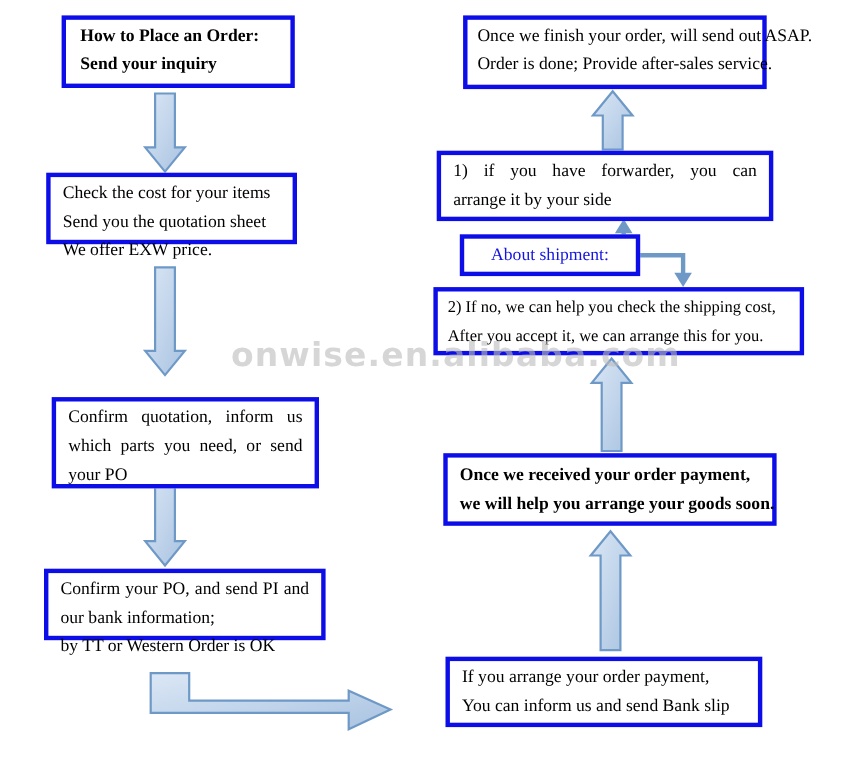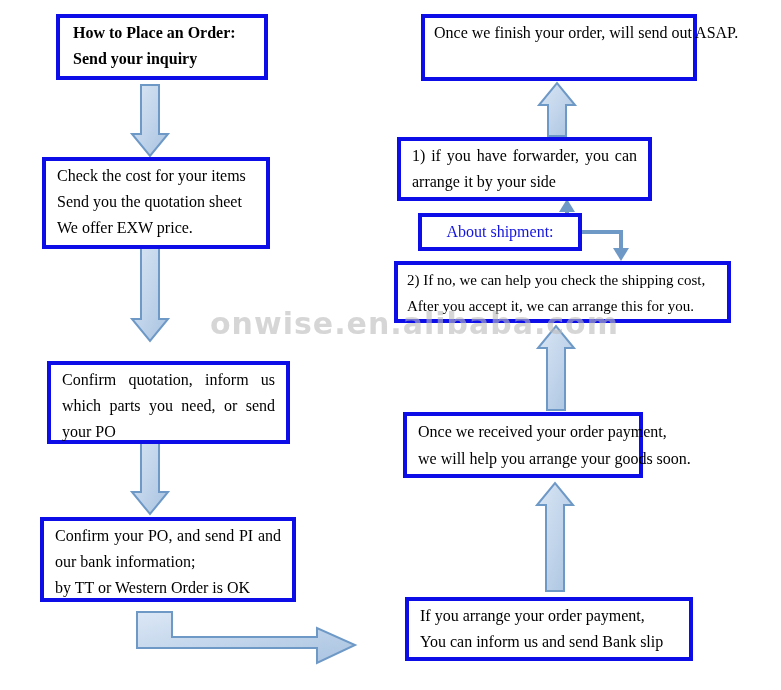--- a/index.html
+++ b/index.html
@@ -19,28 +19,28 @@
   .arrows{position:absolute;left:0;top:0;z-index:1;}
   .box{
     position:absolute;box-sizing:border-box;z-index:2;
     border:4px solid var(--box-border);background:#ffffff;
     color:var(--text);font-size:16px;line-height:26px;
     padding:2px 11px;
   }
   .line{white-space:nowrap;}
   .line.j{white-space:normal;text-align:justify;text-align-last:justify;}
   .b-l1{left:56px;top:14px;width:212px;height:66px;padding-left:13px;font-weight:bold;}
-  .b-l2{left:42px;top:157px;width:228px;height:92px;}
+  .b-l2{left:42px;top:157px;width:228px;height:65px;}
   .b-l3{left:47px;top:344px;width:243px;height:83px;margin-top:17px;}
-  .b-l4{left:40px;top:517px;width:256px;height:85px;}
+  .b-l4{left:40px;top:517px;width:256px;height:65px;}
   .b-r1{left:397px;top:14px;width:276px;height:67px;padding-left:9px;padding-right:6px;margin-left:24px;}
-  .b-r2{left:397px;top:137px;width:255px;height:64px;}
+  .b-r2{left:397px;top:137px;width:306px;height:64px;}
   .b-about{left:418px;top:213px;width:164px;height:38px;text-align:center;color:var(--accent-text);line-height:29px;padding:0;}
   .b-r3{left:394px;top:261px;width:337px;height:62px;font-size:15px;padding-left:9px;padding-right:15px;}
-  .b-r4{left:403px;top:412px;width:240px;height:66px;line-height:27px;}
+  .b-r4{left:403px;top:412px;width:303px;height:66px;line-height:27px;font-weight:bold;}
   .b-r5{left:405px;top:597px;width:288px;height:64px;}
   .watermark{
     position:absolute;left:210px;top:306px;z-index:5;pointer-events:none;
     font-family:"DejaVu Sans","Liberation Sans",sans-serif;
     font-weight:bold;font-size:30px;letter-spacing:1px;
     color:var(--watermark-color);opacity:.6;
   }
 </style>
 </head>
 <body>
@@ -88,20 +88,21 @@
   </div>
 
   <div class="box b-l4">
     <div class="line j">Confirm your PO, and send PI and</div>
     <div class="line">our bank information;</div>
     <div class="line">by TT or Western Order is OK</div>
   </div>
 
   <div class="box b-r1">
     <div class="line">Once we finish your order, will send out ASAP.</div>
+    <div class="line">Order is done; Provide after-sales service.</div>
   </div>
 
   <div class="box b-r2">
     <div class="line j">1) if you have forwarder, you can</div>
     <div class="line">arrange it by your side</div>
   </div>
 
   <div class="box b-about">
     <div class="line">About shipment:</div>
   </div>

